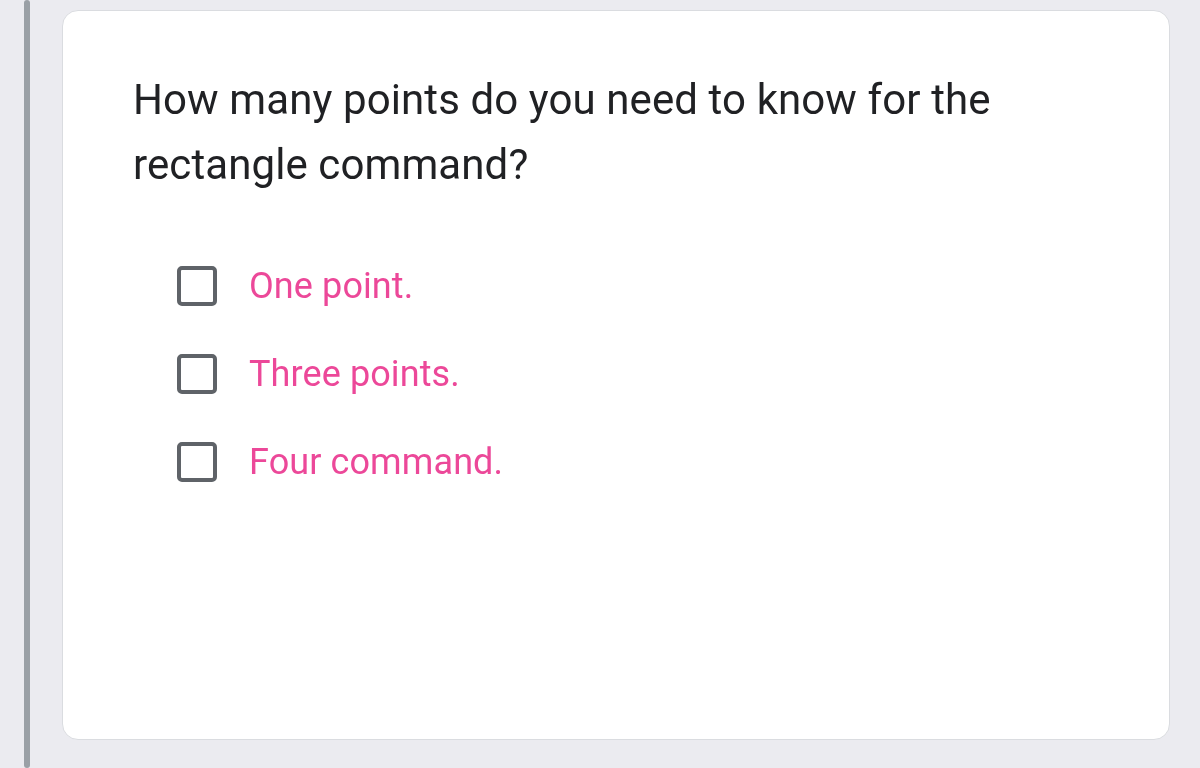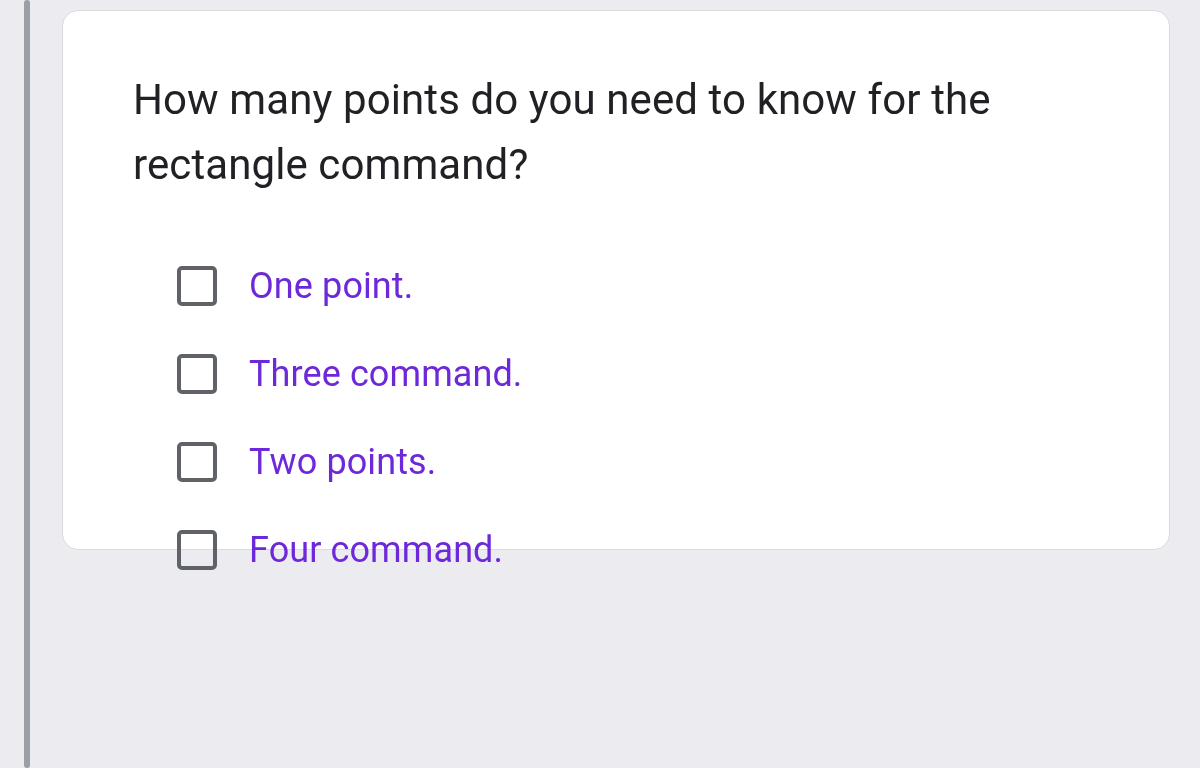--- a/index.html
+++ b/index.html
@@ -24,21 +24,21 @@
       background: #9aa0a6;
       border-radius: 3px;
     }
     .card {
       background: #ffffff;
       border: 1px solid #dadce0;
       border-radius: 16px;
       margin-left: 32px;
       margin-top: 10px;
       padding: 56px 70px 64px 70px;
-      height: 540px;
+      height: 730px;
     }
     .question {
       font-size: 42px;
       color: #202124;
       line-height: 1.55;
       font-weight: 400;
       margin-bottom: 68px;
       letter-spacing: 0.1px;
     }
     .options {
@@ -52,45 +52,41 @@
     .checkbox {
       width: 40px;
       height: 40px;
       border: 4px solid #5f6368;
       border-radius: 5px;
       flex-shrink: 0;
       cursor: pointer;
     }
     .option-label {
       font-size: 36px;
-      color: #6d28d9;
+      color: #ec4899;
       margin-left: 32px;
       font-weight: 400;
       letter-spacing: 0.1px;
     }
   </style>
 </head>
 <body>
 
 <div class="left-bar"></div>
 
 <div class="card">
   <div class="question">How many points do you need to know for the rectangle command?</div>
 
   <div class="options">
     <div class="option">
       <div class="checkbox"></div>
       <span class="option-label">One point.</span>
     </div>
     <div class="option">
       <div class="checkbox"></div>
-      <span class="option-label">Three command.</span>
-    </div>
-    <div class="option">
-      <div class="checkbox"></div>
-      <span class="option-label">Two points.</span>
+      <span class="option-label">Three points.</span>
     </div>
     <div class="option">
       <div class="checkbox"></div>
       <span class="option-label">Four command.</span>
     </div>
   </div>
 </div>
 
 </body></html>

